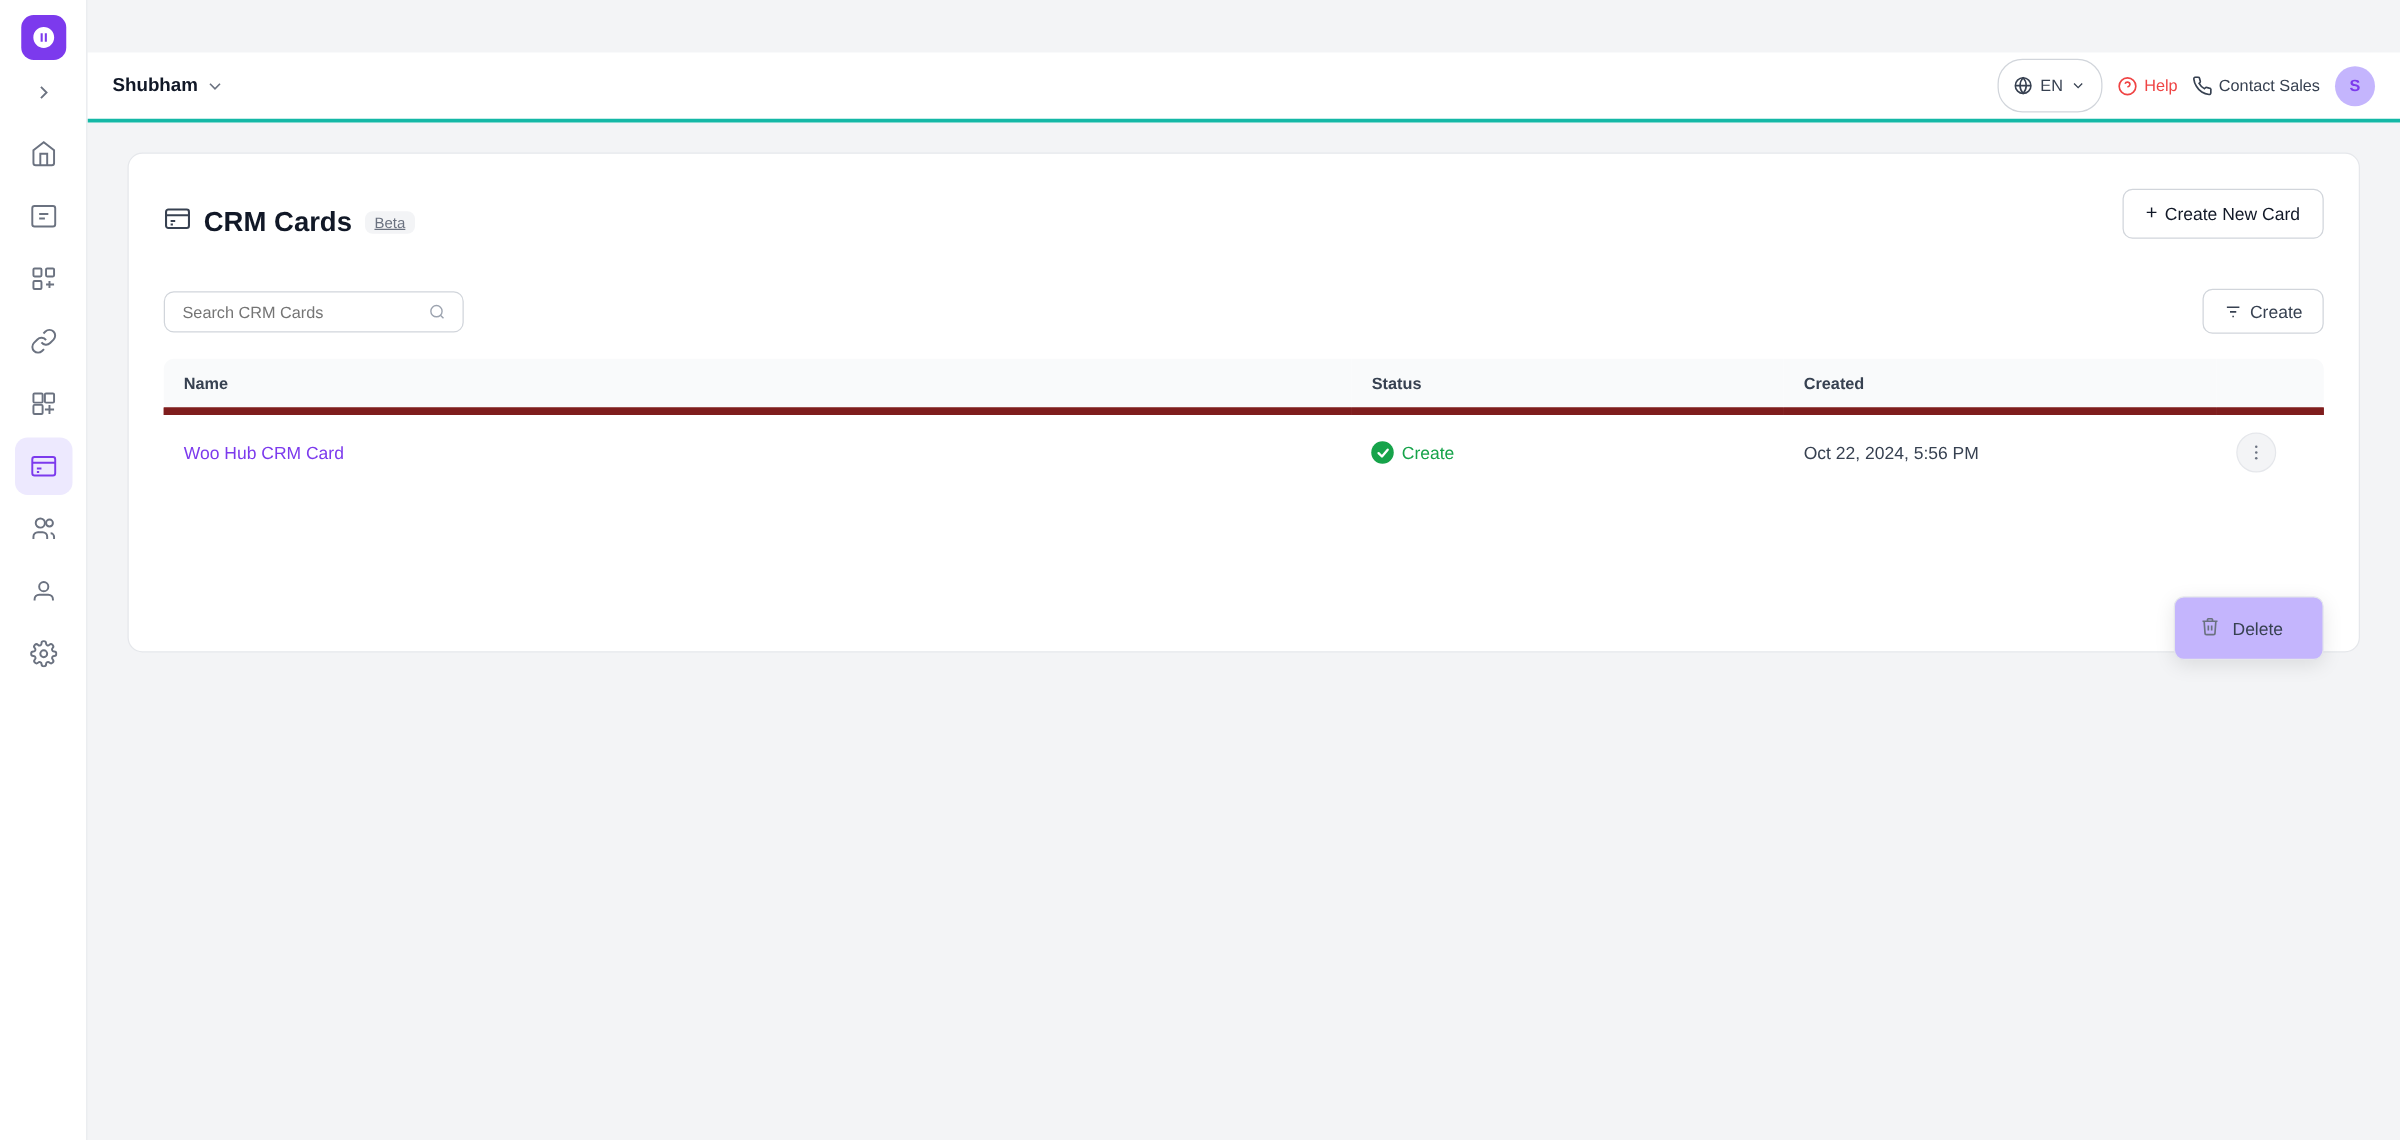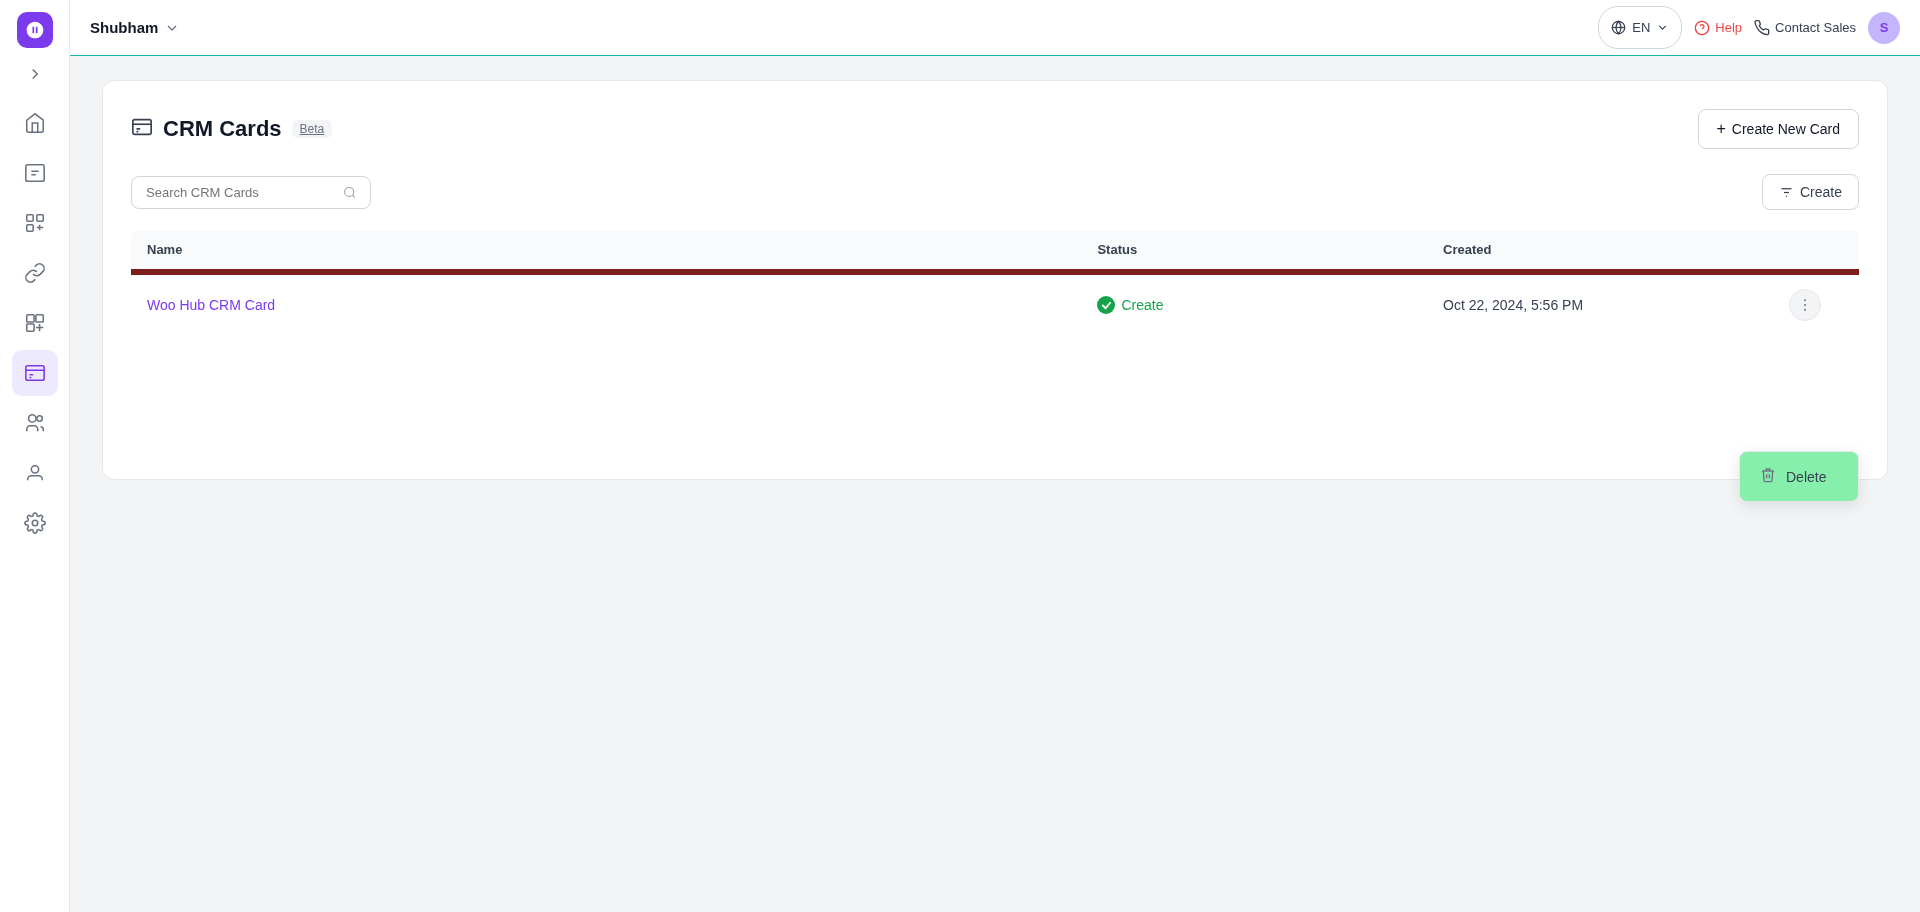--- a/index.html
+++ b/index.html
@@ -49,25 +49,26 @@
       flex: 1;
       display: flex;
       flex-direction: column;
       overflow: hidden;
     }
 
     
     .topbar {
       height: 56px;
       background: #fff;
-      border-bottom: 1px solid #14b8a6;
+      border-bottom: 3px solid #14b8a6;
       display: flex;
       align-items: center;
       padding: 0 20px;
       gap: 12px;
+      margin-top: 42px;
     }
     .topbar-title {
       font-size: 15px;
       font-weight: 600;
       color: #111827;
       display: flex;
       align-items: center;
       gap: 6px;
       cursor: pointer;
     }
@@ -112,23 +113,23 @@
       border-radius: 12px;
       border: 1px solid #e5e7eb;
       padding: 28px 28px;
       min-height: 400px;
       position: relative;
     }
 
     
     .card-header {
       display: flex;
-      align-items: center;
+      align-items: flex-end;
       justify-content: space-between;
-      margin-bottom: 25px;
+      margin-bottom: 40px;
     }
     .card-title-group {
       display: flex; align-items: center; gap: 10px;
     }
     .card-title-icon {
       color: #6b7280;
     }
     .card-title {
       font-size: 22px;
       font-weight: 700;
@@ -249,22 +250,22 @@
       cursor: pointer;
       color: #6b7280;
       font-size: 16px;
       font-weight: 700;
     }
 
     
     .context-menu {
       position: absolute;
       right: 28px;
-      top: 370px;
-      background: #86efac;
+      top: 354px;
+      background: #c4b5fd;
       border: 1px solid #e5e7eb;
       border-radius: 8px;
       box-shadow: 0 4px 16px rgba(0,0,0,0.10);
       padding: 6px;
       min-width: 120px;
       z-index: 100;
     }
     .context-menu-item {
       display: flex; align-items: center; gap: 10px;
       padding: 9px 14px;

